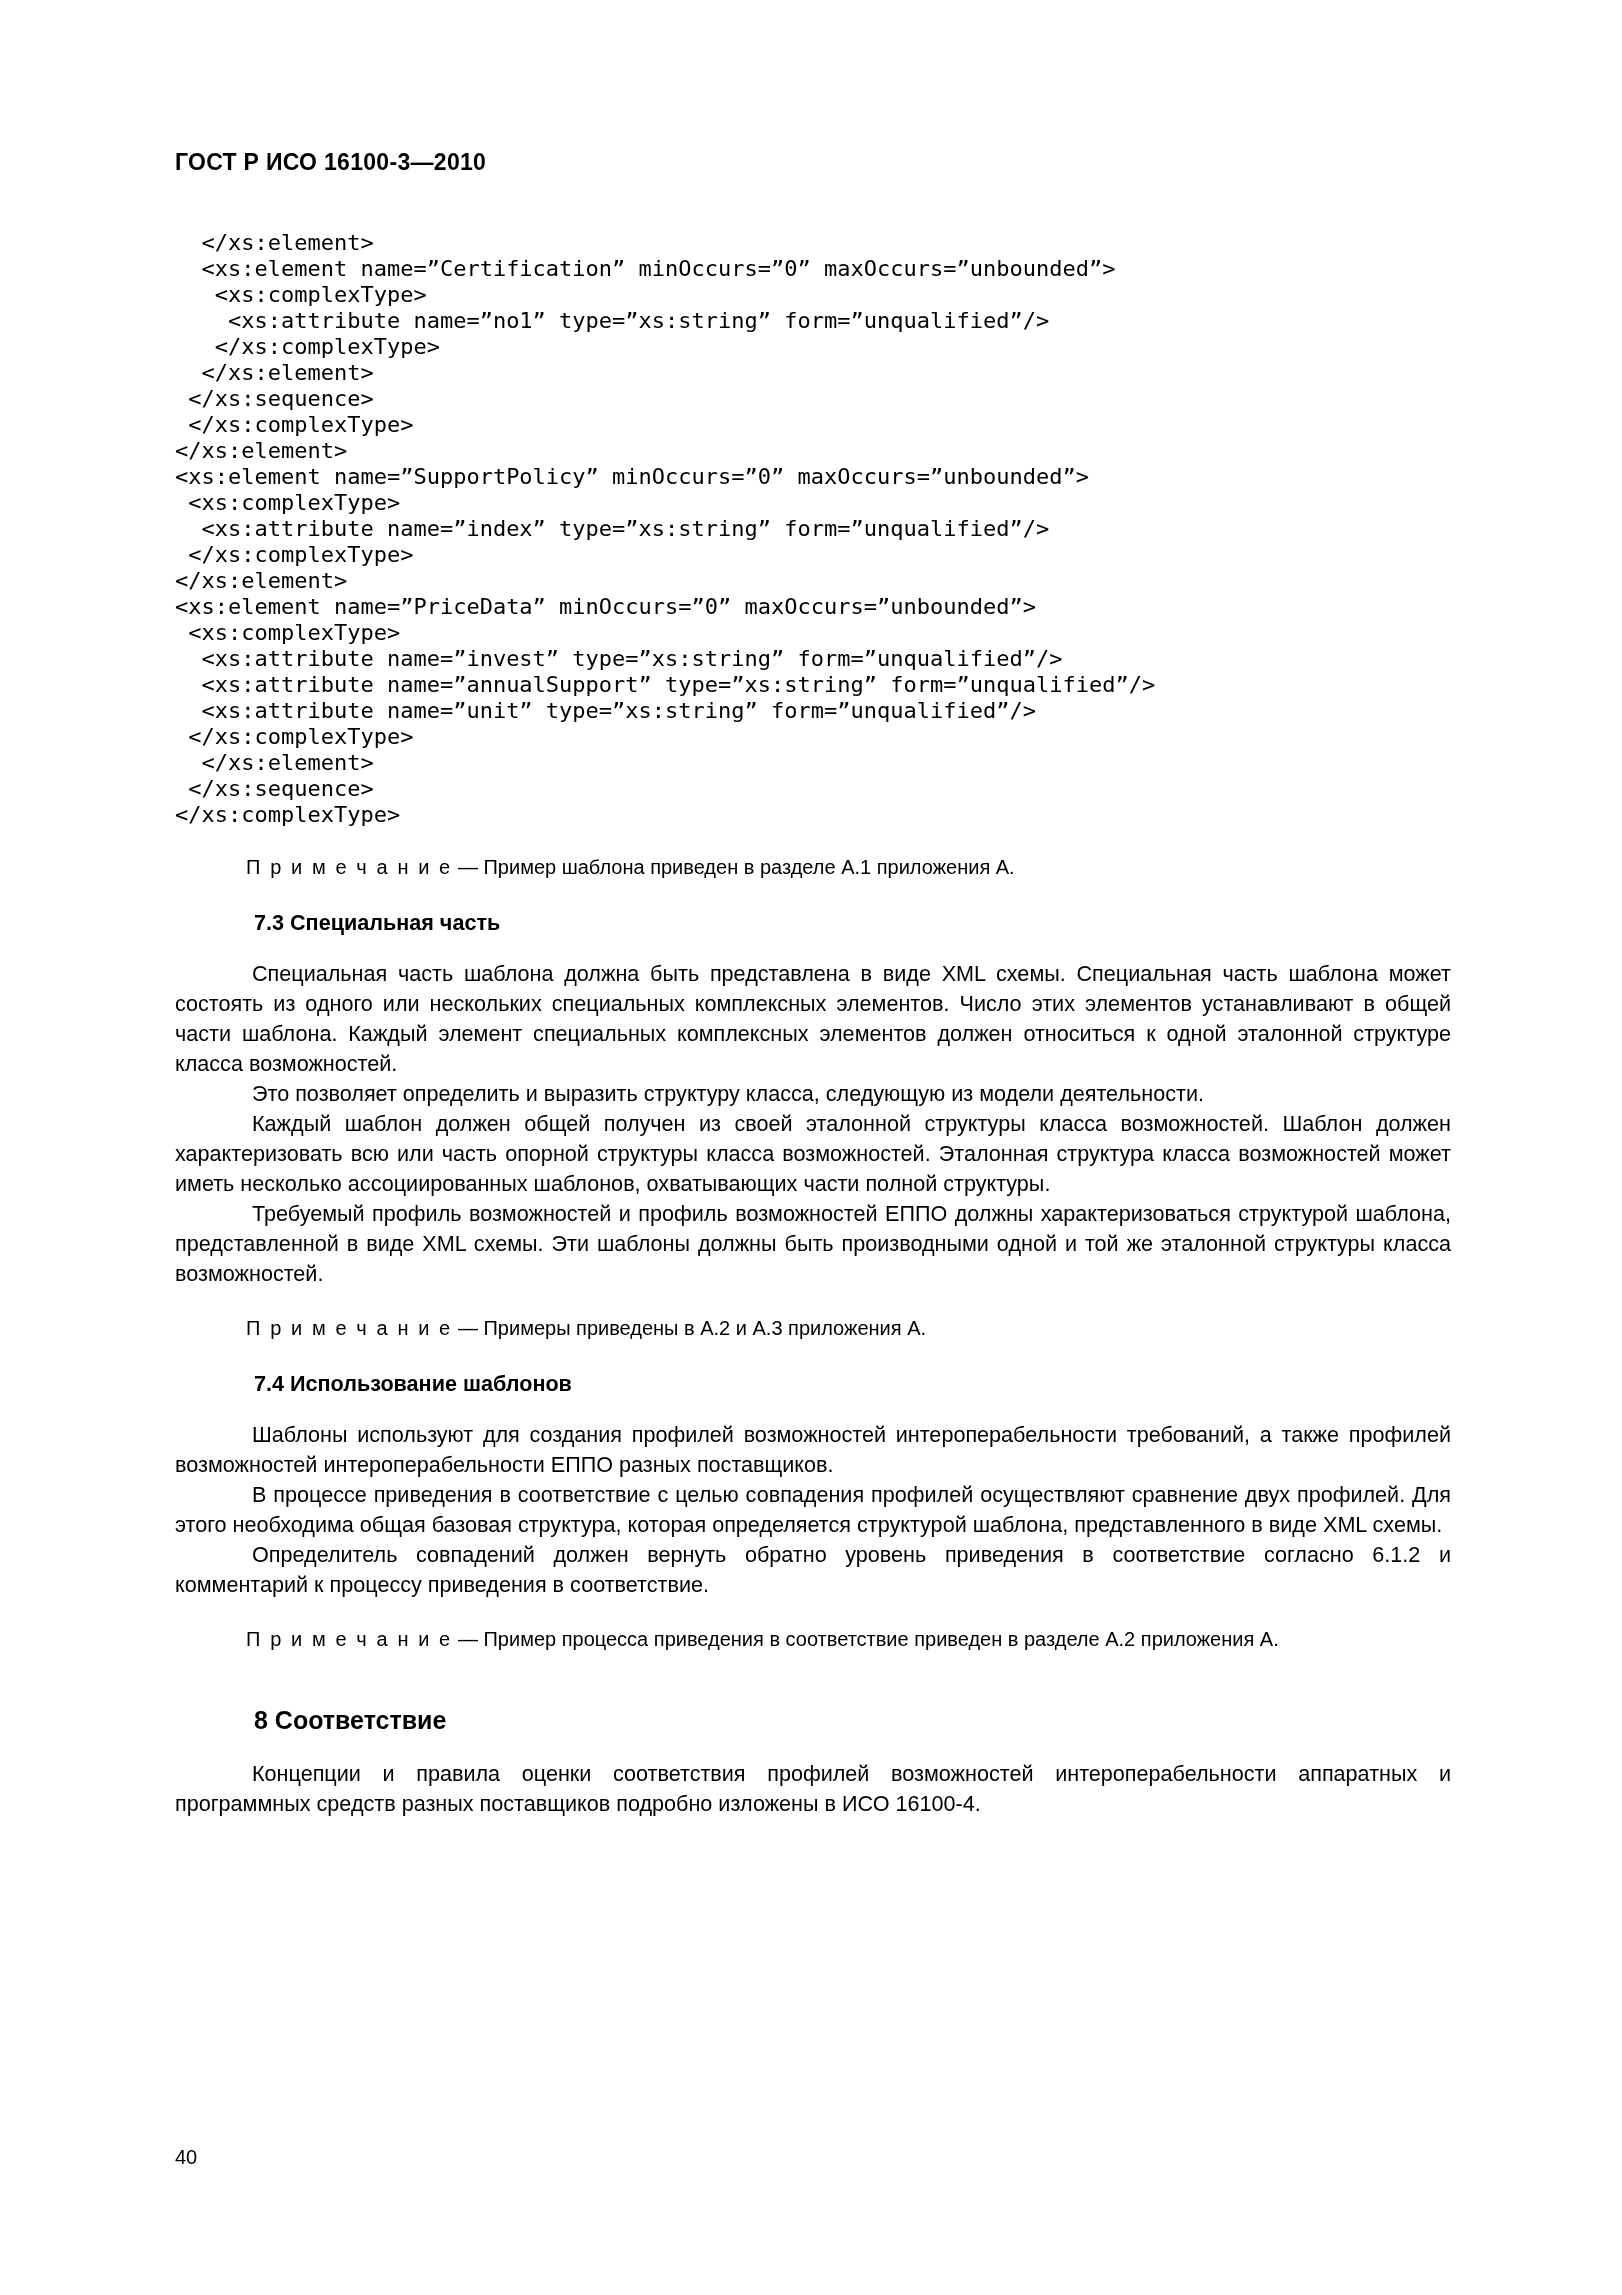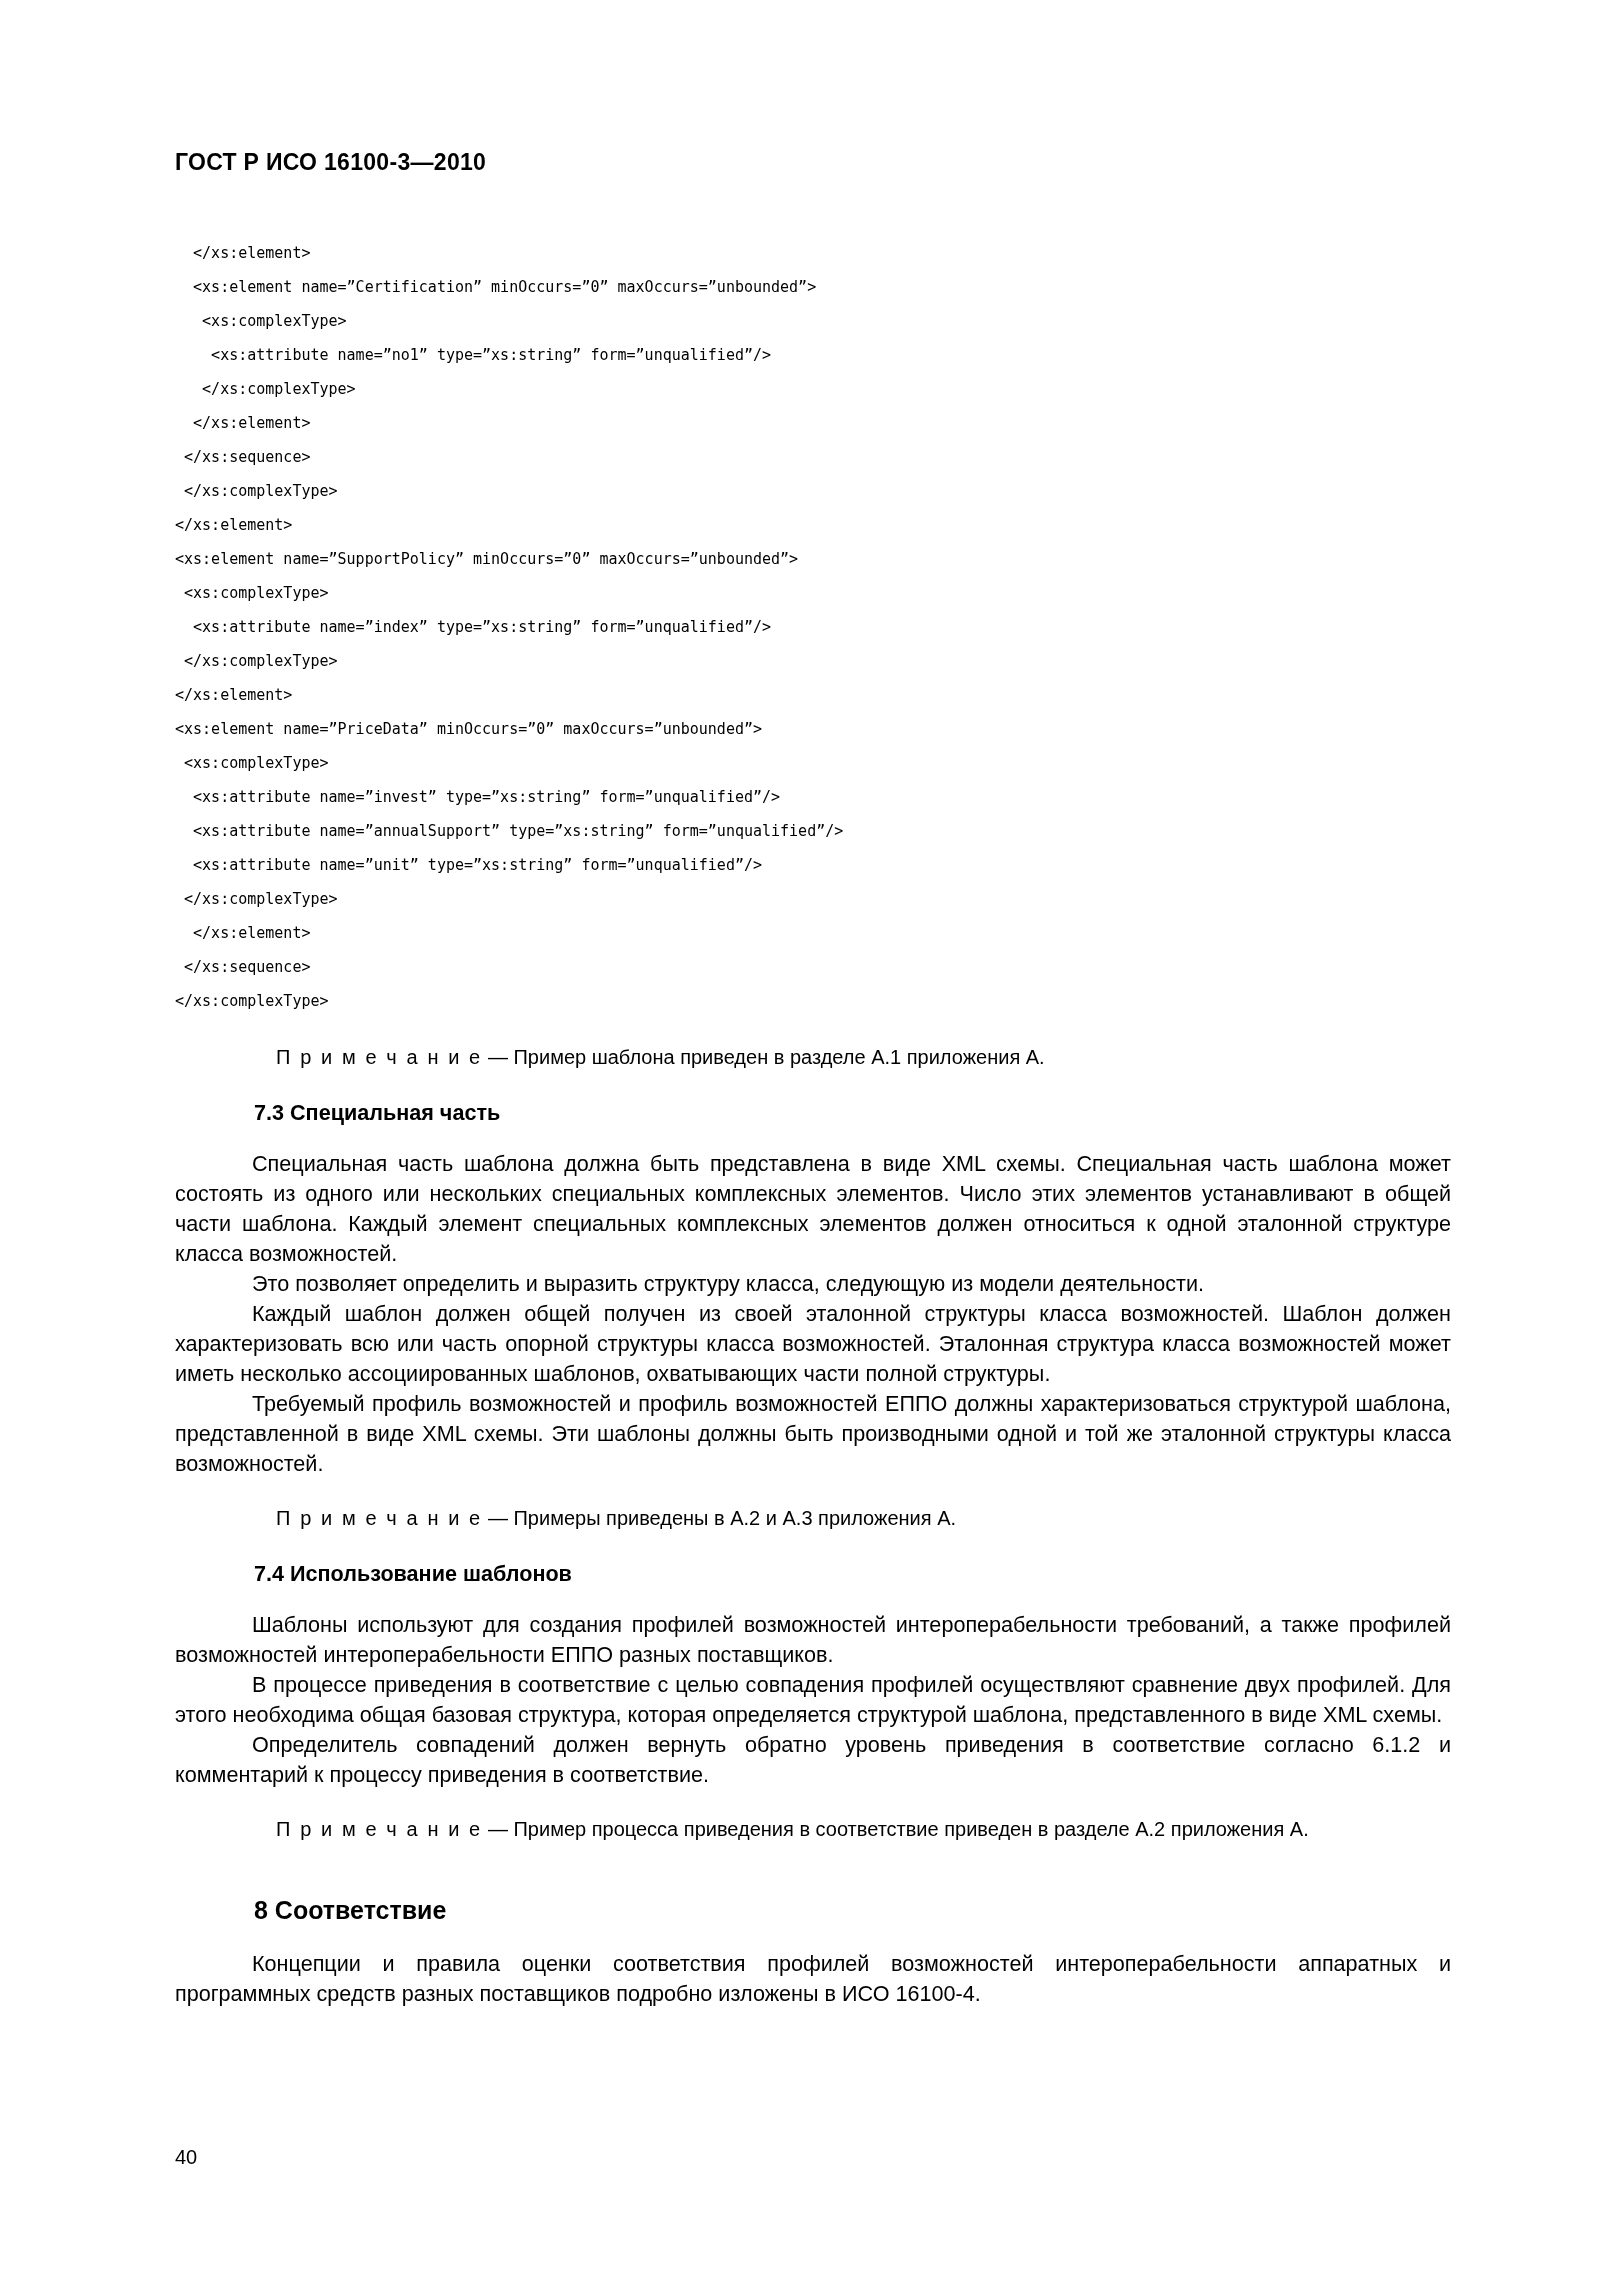--- a/index.html
+++ b/index.html
@@ -31,31 +31,31 @@
     font-weight: bold;
     letter-spacing: 0.3px;
   }
   .content {
     position: absolute;
     top: 222px;
     left: 175px;
     width: 1276px;
   }
   .code-block {
-    font-size: 15px;
-    line-height: 34px;
+    font-size: 22px;
+    line-height: 26px;
     white-space: pre;
-    margin: 14px 0 0 0;
+    margin: 8px 0 0 0;
     letter-spacing: 0px;
   }
   .note {
     font-size: 20px;
     line-height: 29px;
     margin-top: 25px;
-    margin-left: 101px;
+    margin-left: 71px;
     text-align: justify;
   }
   .note .sp {
     letter-spacing: 2.1px;
   }
   .heading {
     font-size: 21.6px;
     font-weight: bold;
     margin-top: 27.5px;
     margin-left: 79px;

